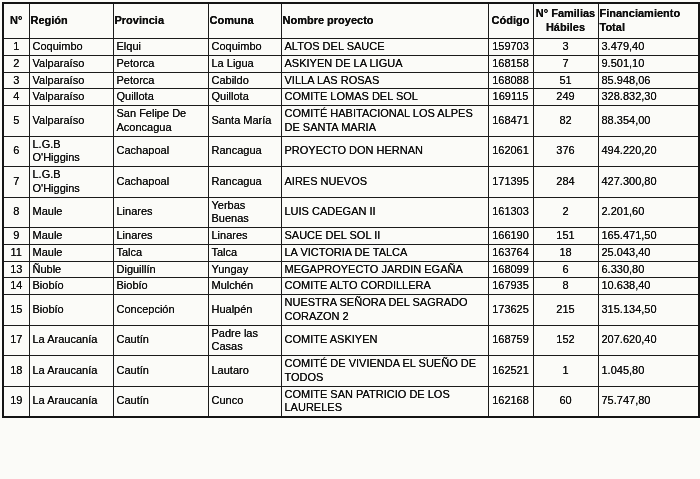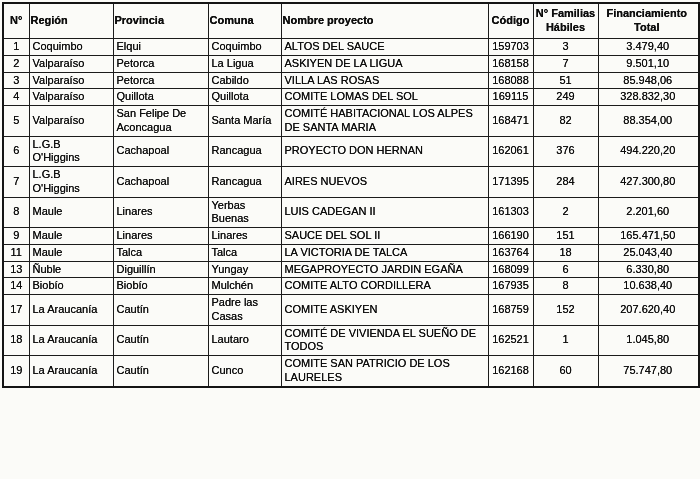--- a/index.html
+++ b/index.html
@@ -41,21 +41,21 @@
     padding: 2px 1px;
     text-shadow: 0 0 0.5px #000;
   }
   td {
     height: 13px;
     text-shadow: 0 0 0.4px #111;
   }
   .col-num    { text-align: center; }
   .col-region, .col-provincia, .col-comuna, .col-nombre { text-align: left; }
   .col-codigo, .col-familias { text-align: center; }
-  .col-financiamiento { text-align: center; padding-right: 4px; }
+  .col-financiamiento { text-align: left; padding-right: 4px; }
 </style>
 </head>
 <body>
 
 <div class="scan-page">
   <table class="data-table">
     <colgroup>
       <col style="width:26px">
       <col style="width:84px">
       <col style="width:95px">
@@ -192,20 +192,30 @@
           <td class="col-num">14</td>
           <td class="col-region">Biobío</td>
           <td class="col-provincia">Biobío</td>
           <td class="col-comuna">Mulchén</td>
           <td class="col-nombre">COMITE ALTO CORDILLERA</td>
           <td class="col-codigo">167935</td>
           <td class="col-familias">8</td>
           <td class="col-financiamiento">10.638,40</td>
         </tr>
         <tr>
+          <td class="col-num">15</td>
+          <td class="col-region">Biobío</td>
+          <td class="col-provincia">Concepción</td>
+          <td class="col-comuna">Hualpén</td>
+          <td class="col-nombre">NUESTRA SEÑORA DEL SAGRADO CORAZON 2</td>
+          <td class="col-codigo">173625</td>
+          <td class="col-familias">215</td>
+          <td class="col-financiamiento">315.134,50</td>
+        </tr>
+        <tr>
           <td class="col-num">17</td>
           <td class="col-region">La Araucanía</td>
           <td class="col-provincia">Cautín</td>
           <td class="col-comuna">Padre las Casas</td>
           <td class="col-nombre">COMITE ASKIYEN</td>
           <td class="col-codigo">168759</td>
           <td class="col-familias">152</td>
           <td class="col-financiamiento">207.620,40</td>
         </tr>
         <tr>

